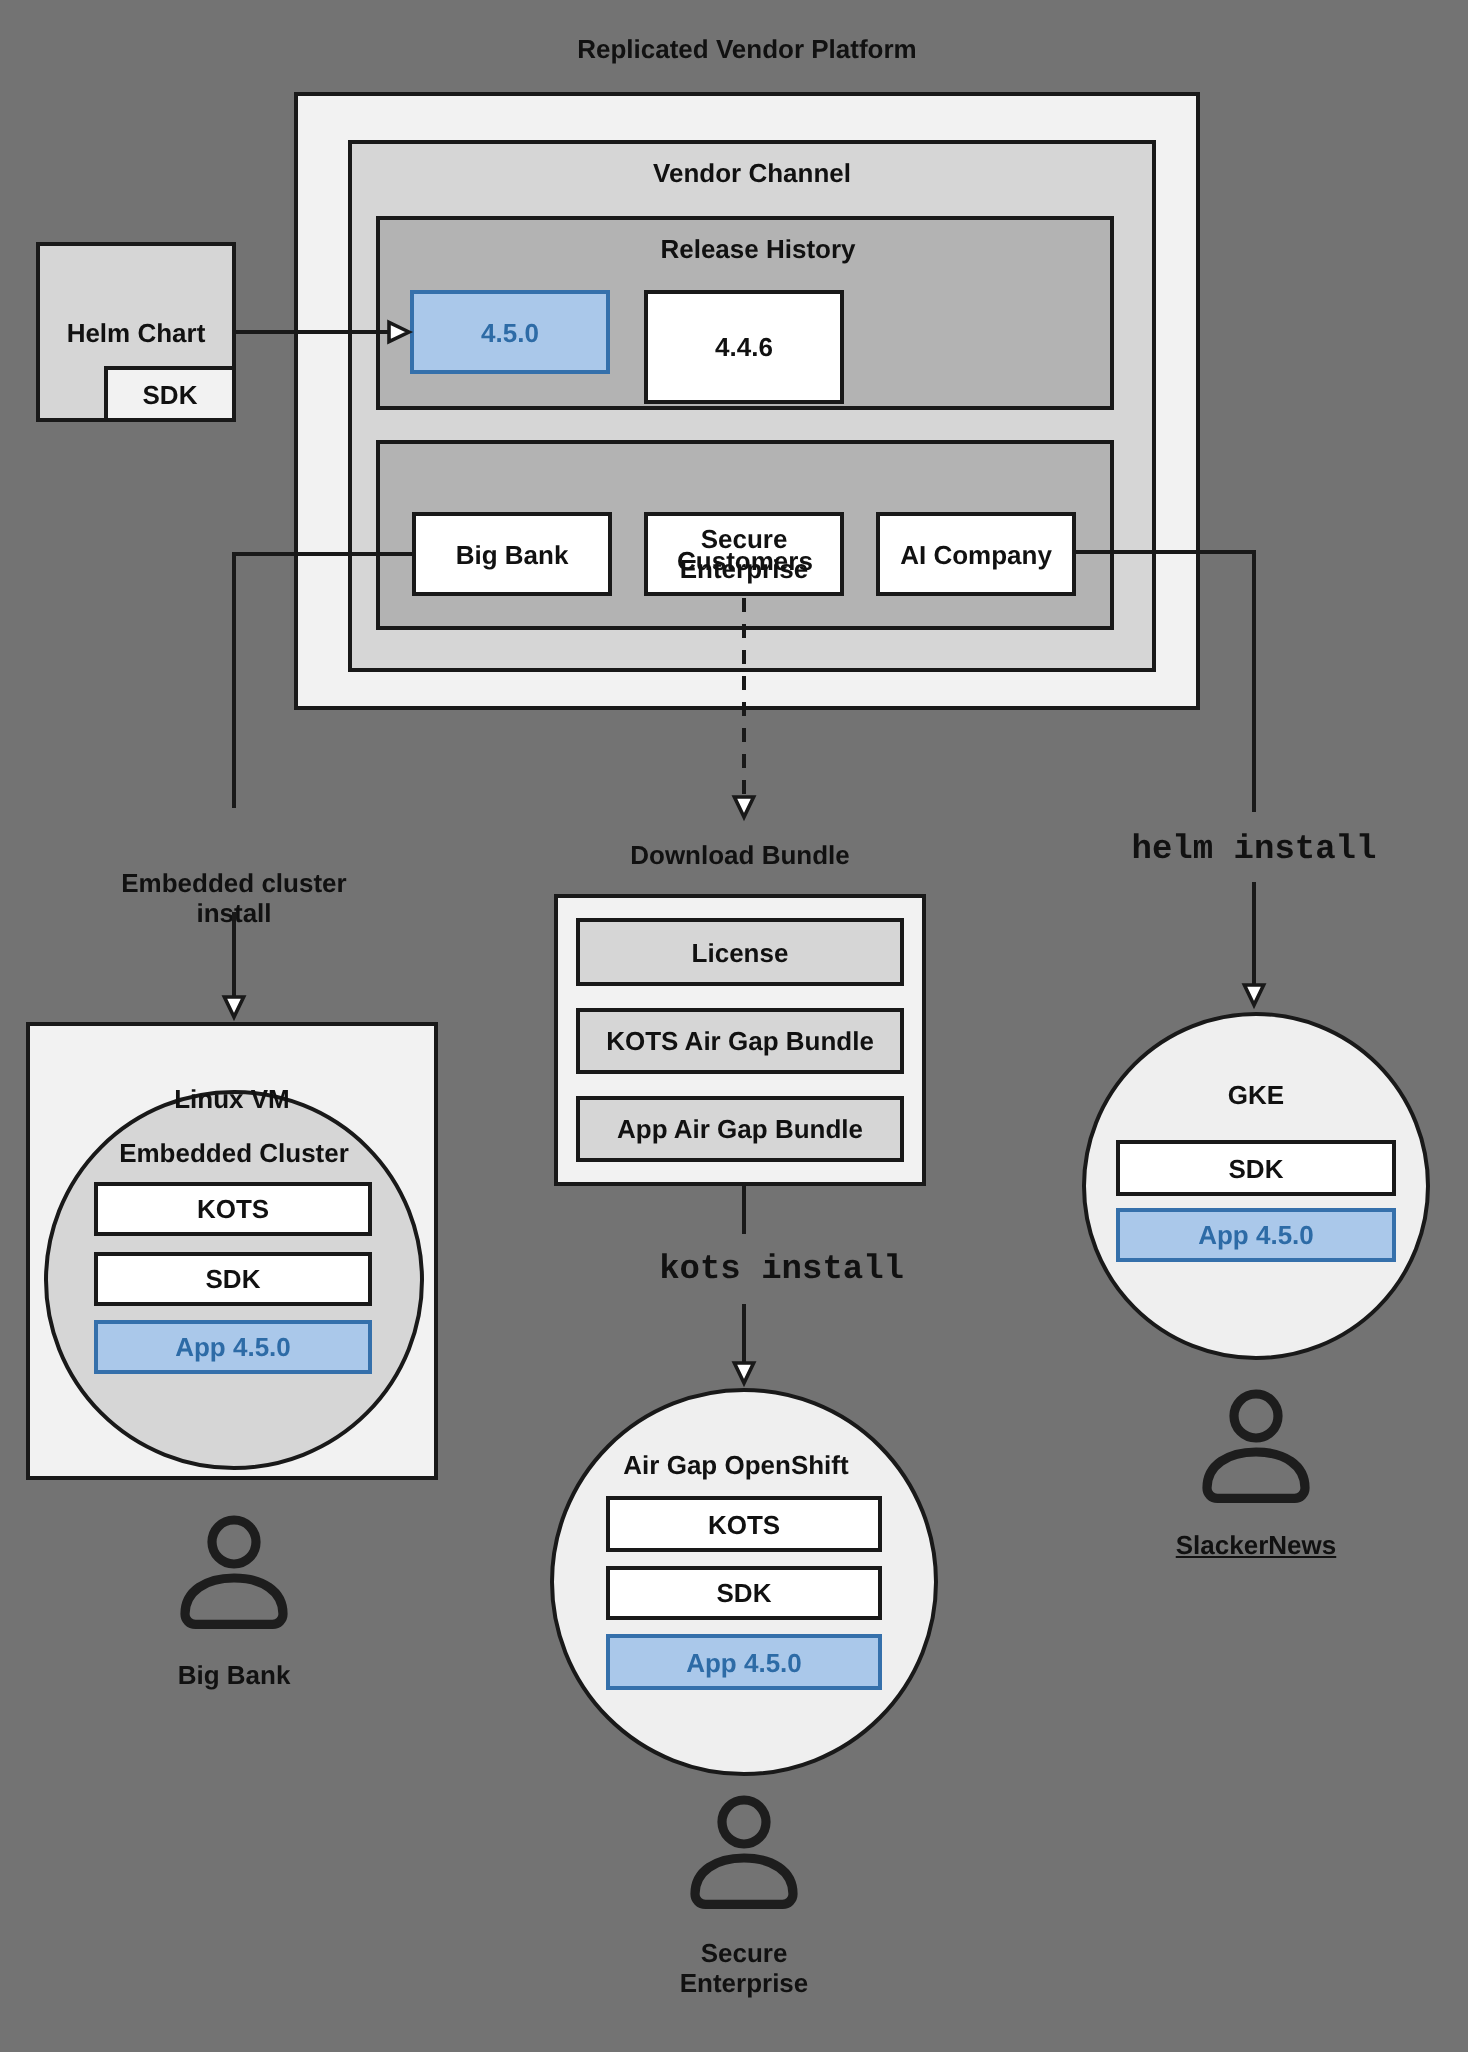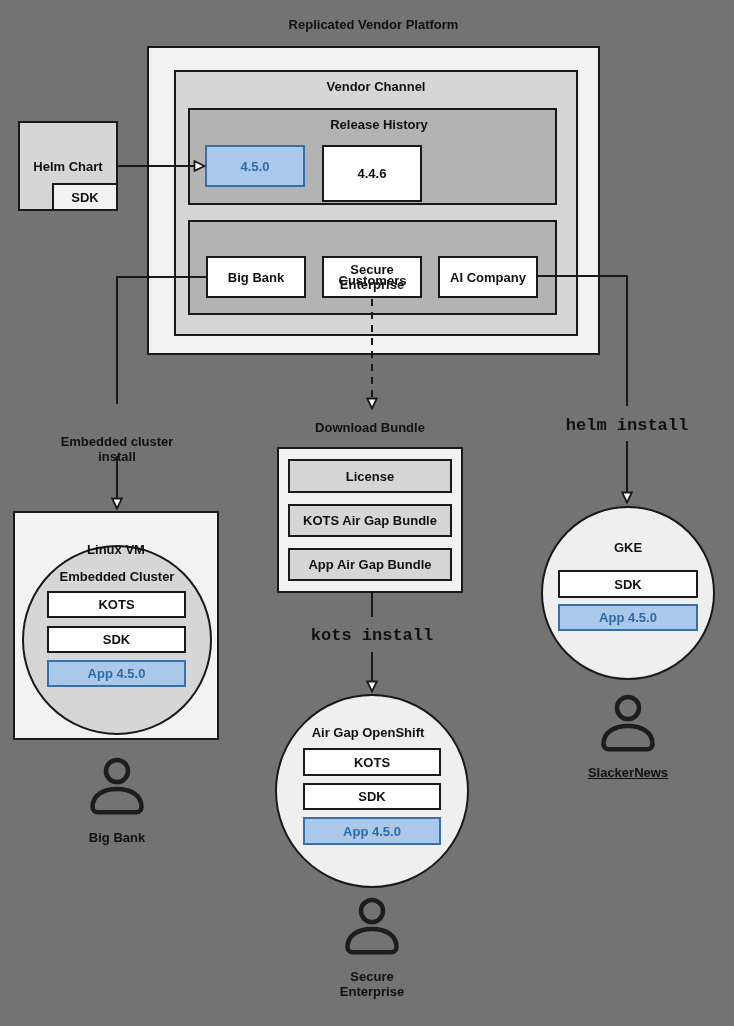--- a/index.html
+++ b/index.html
@@ -80,21 +80,21 @@
   <div class="box cell" style="left:206px; top:256px; width:100px; height:42px;">Big Bank</div>
   <div class="box cell" style="left:322px; top:256px; width:100px; height:42px;">Secure Enterprise</div>
   <div class="box cell" style="left:438px; top:256px; width:100px; height:42px;">AI Company</div>
 
   <div class="box fill-mid" style="left:18px; top:121px; width:100px; height:90px;"></div>
   <div class="t" style="left:18px; top:159px; width:100px;">Helm Chart</div>
   <div class="box cell fill-light" style="left:52px; top:183px; width:66px; height:28px;">SDK</div>
 
   <div class="t" style="left:52px; top:434px; width:130px;">Embedded cluster install</div>
   <div class="t" style="left:277px; top:420px; width:186px;">Download Bundle</div>
-  <div class="t mono" style="left:292px; top:628px; width:160px;">kots install</div>
+  <div class="t mono" style="left:292px; top:628px; width:160px;text-align:right;">kots install</div>
   <div class="t mono" style="left:547px; top:418px; width:160px;">helm install</div>
 
   <div class="box fill-light" style="left:13px; top:511px; width:206px; height:229px; border-width:2.5px;"></div>
   <div class="t" style="left:13px; top:521px; width:206px;margin-top:21px;">Linux VM</div>
   <div class="box circle fill-mid" style="left:22px; top:545px; width:190px; height:190px;"></div>
   <div class="t" style="left:22px; top:569px; width:190px;">Embedded Cluster</div>
   <div class="box cell" style="left:47px; top:591px; width:139px; height:27px;">KOTS</div>
   <div class="box cell" style="left:47px; top:626px; width:139px; height:27px;">SDK</div>
   <div class="box cell blue" style="left:47px; top:660px; width:139px; height:27px;">App 4.5.0</div>
 

